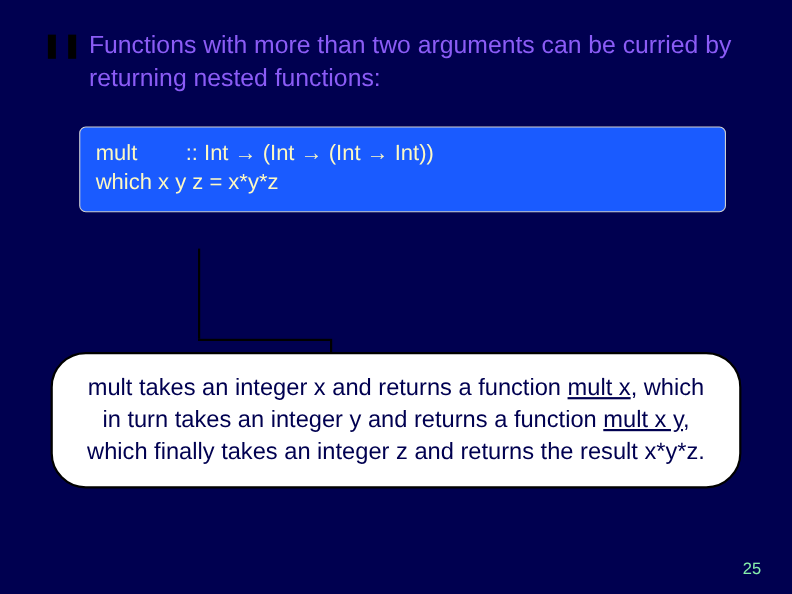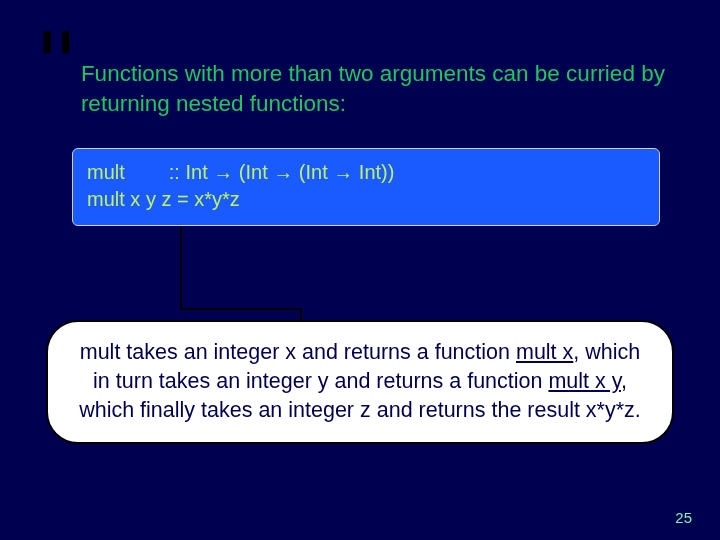--- a/index.html
+++ b/index.html
@@ -21,32 +21,31 @@
     gap: 6px;
   }
   .bullet-icon {
     color: #000;
     font-size: 22px;
     line-height: 1.2;
     flex-shrink: 0;
     margin-top: 2px;
   }
   .bullet-text {
-    color: #22c55e;
+    color: #8b5cf6;
     font-size: 22.5px;
     line-height: 1.32;
-    margin-top: 33px;
   }
   .code-box {
     background: #1a5bff;
     border: 1px solid #d0d0d0;
     border-radius: 6px;
     margin: 30px 22px 0 34px;
     padding: 10px 14px 12px 14px;
-    color: #bef264;
+    color: #fef9c3;
     font-size: 20px;
     line-height: 1.35;
   }
   .code-line1 .gap1 { display: inline-block; width: 44px; }
   .callout-line {
     position: absolute;
     left: 180px;
     top: 226px;
     width: 2px;
     height: 82px;
@@ -98,21 +97,21 @@
 
   <div class="bullet-row">
     <span class="bullet-icon">❚❚</span>
     <span class="bullet-text">Functions with more than two arguments can be curried by returning nested functions:</span>
   </div>
 
   <div class="code-box">
     <div class="code-line1">
       <span>mult</span><span class="gap1"></span><span>:: Int → (Int → (Int → Int))</span>
     </div>
-    <div>mult x y z = x*y*z</div>
+    <div>which x y z = x*y*z</div>
   </div>
 
   <div class="callout-line"></div>
   <div class="callout-line2"></div>
   <div class="callout-line3"></div>
 
   <div class="explain-box">
     <span>mult takes an integer x and returns a function </span><span class="u">mult x</span><span>, which in turn takes an integer y and returns a function </span><span class="u">mult x y</span><span>, which finally takes an integer z and returns the result x*y*z.</span>
   </div>
 

